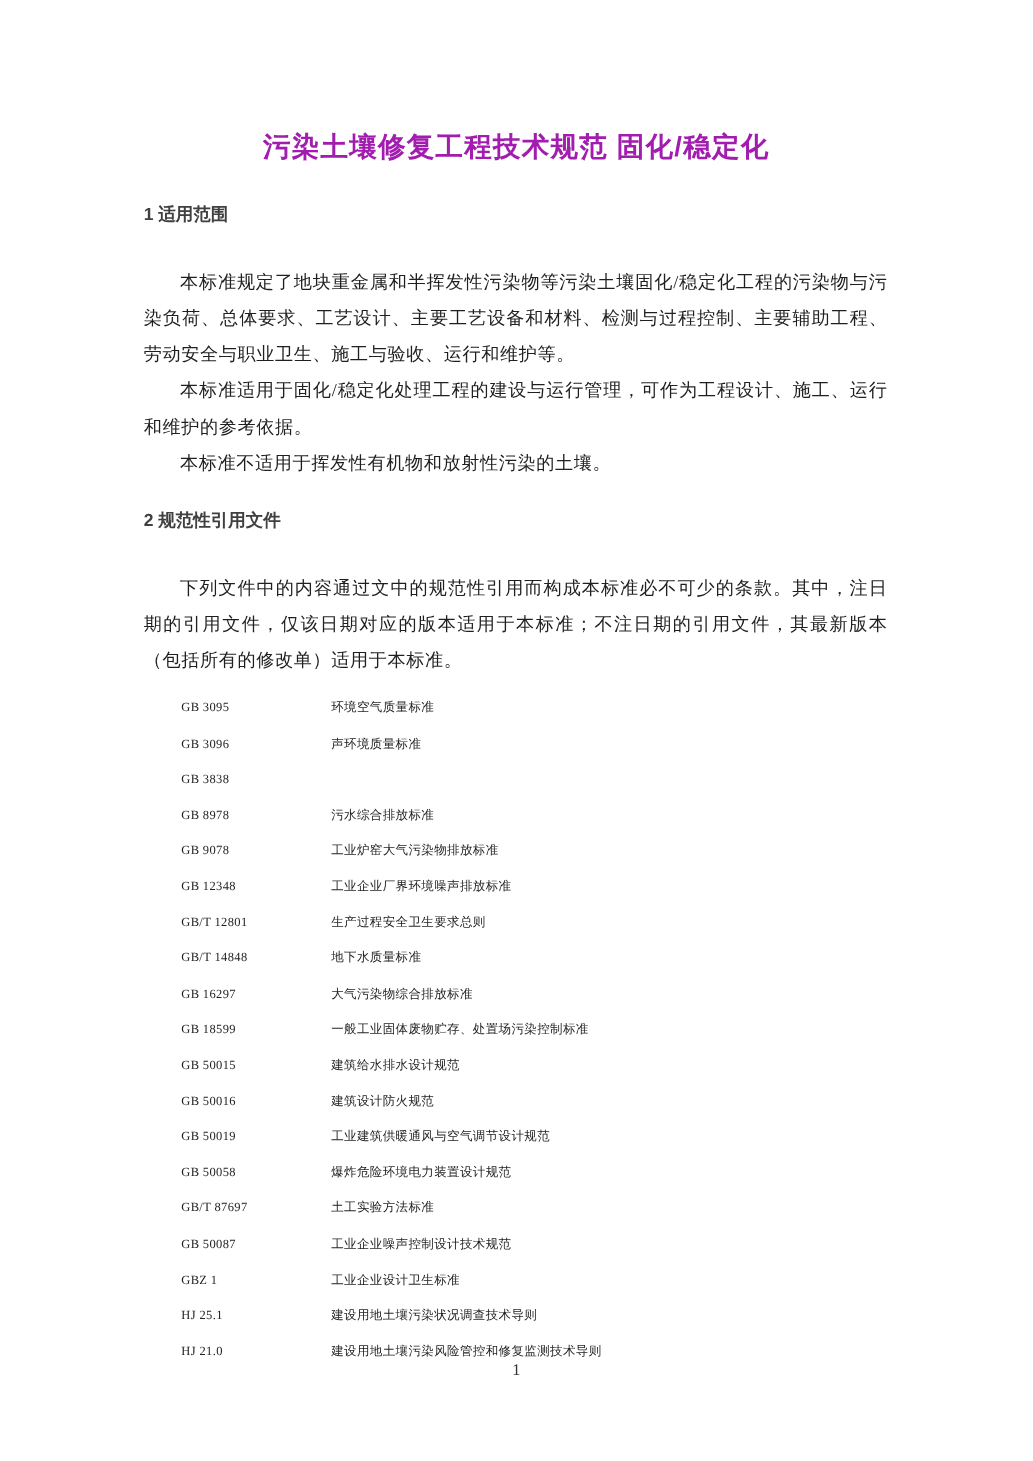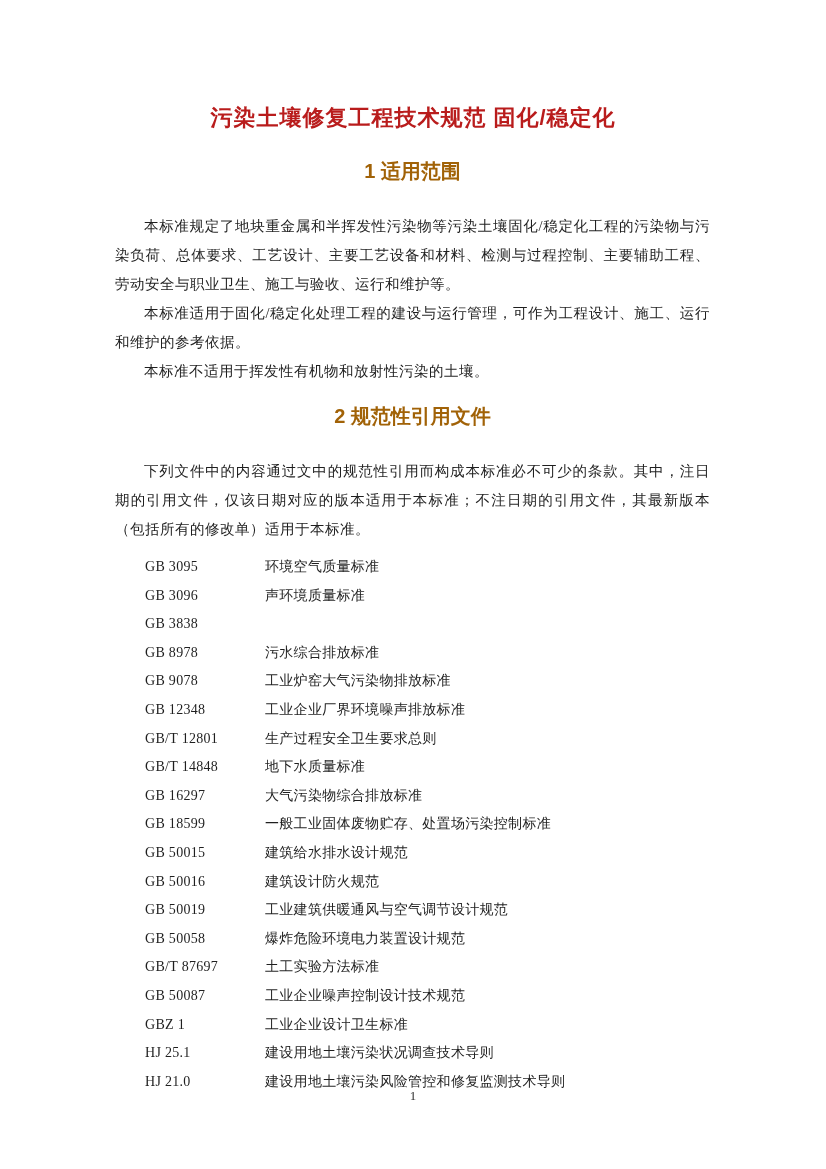--- a/index.html
+++ b/index.html
@@ -23,54 +23,53 @@
     background: #ffffff;
   }
   .doc-title {
     margin: 0;
     padding: 103px 108px 0 108px;
     text-align: center;
     font-size: 22px;
     line-height: 30px;
     font-weight: 700;
     letter-spacing: 1px;
-    color: #b91c1c;
+    color: #a21caf;
     font-family: "Liberation Sans", "DejaVu Sans", sans-serif;
   }
   .content {
     padding: 0 116px 0 115px;
     font-size: 14.5px;
     line-height: 29px;
   }
   .sec-heading {
     margin: 0;
-    font-size: 20px;
+    font-size: 14px;
     line-height: 22px;
     font-weight: 700;
-    color: #a16207;
+    color: #404040;
     font-family: "Liberation Sans", "DejaVu Sans", sans-serif;
-    text-align: center;
   }
   .sec-heading.sec1 { margin-top: 27px; }
   .sec-heading.sec2 { margin-top: 19px; }
   .para {
     margin: 0;
     text-indent: 2em;
     text-align: justify;
     letter-spacing: 0.5px;
   }
   .sec-heading + .para { margin-top: 30px; }
   .ref-list {
     margin-top: 9px;
   }
   .ref-row {
     display: flex;
     padding-left: 30px;
     line-height: 28.6px;
-    font-size: 14px;
+    font-size: 10px;
     letter-spacing: 0.3px;
   }
   .ref-code {
     flex: 0 0 120px;
     width: 120px;
   }
   .ref-title {
     flex: 1;
   }
   .page-number {

